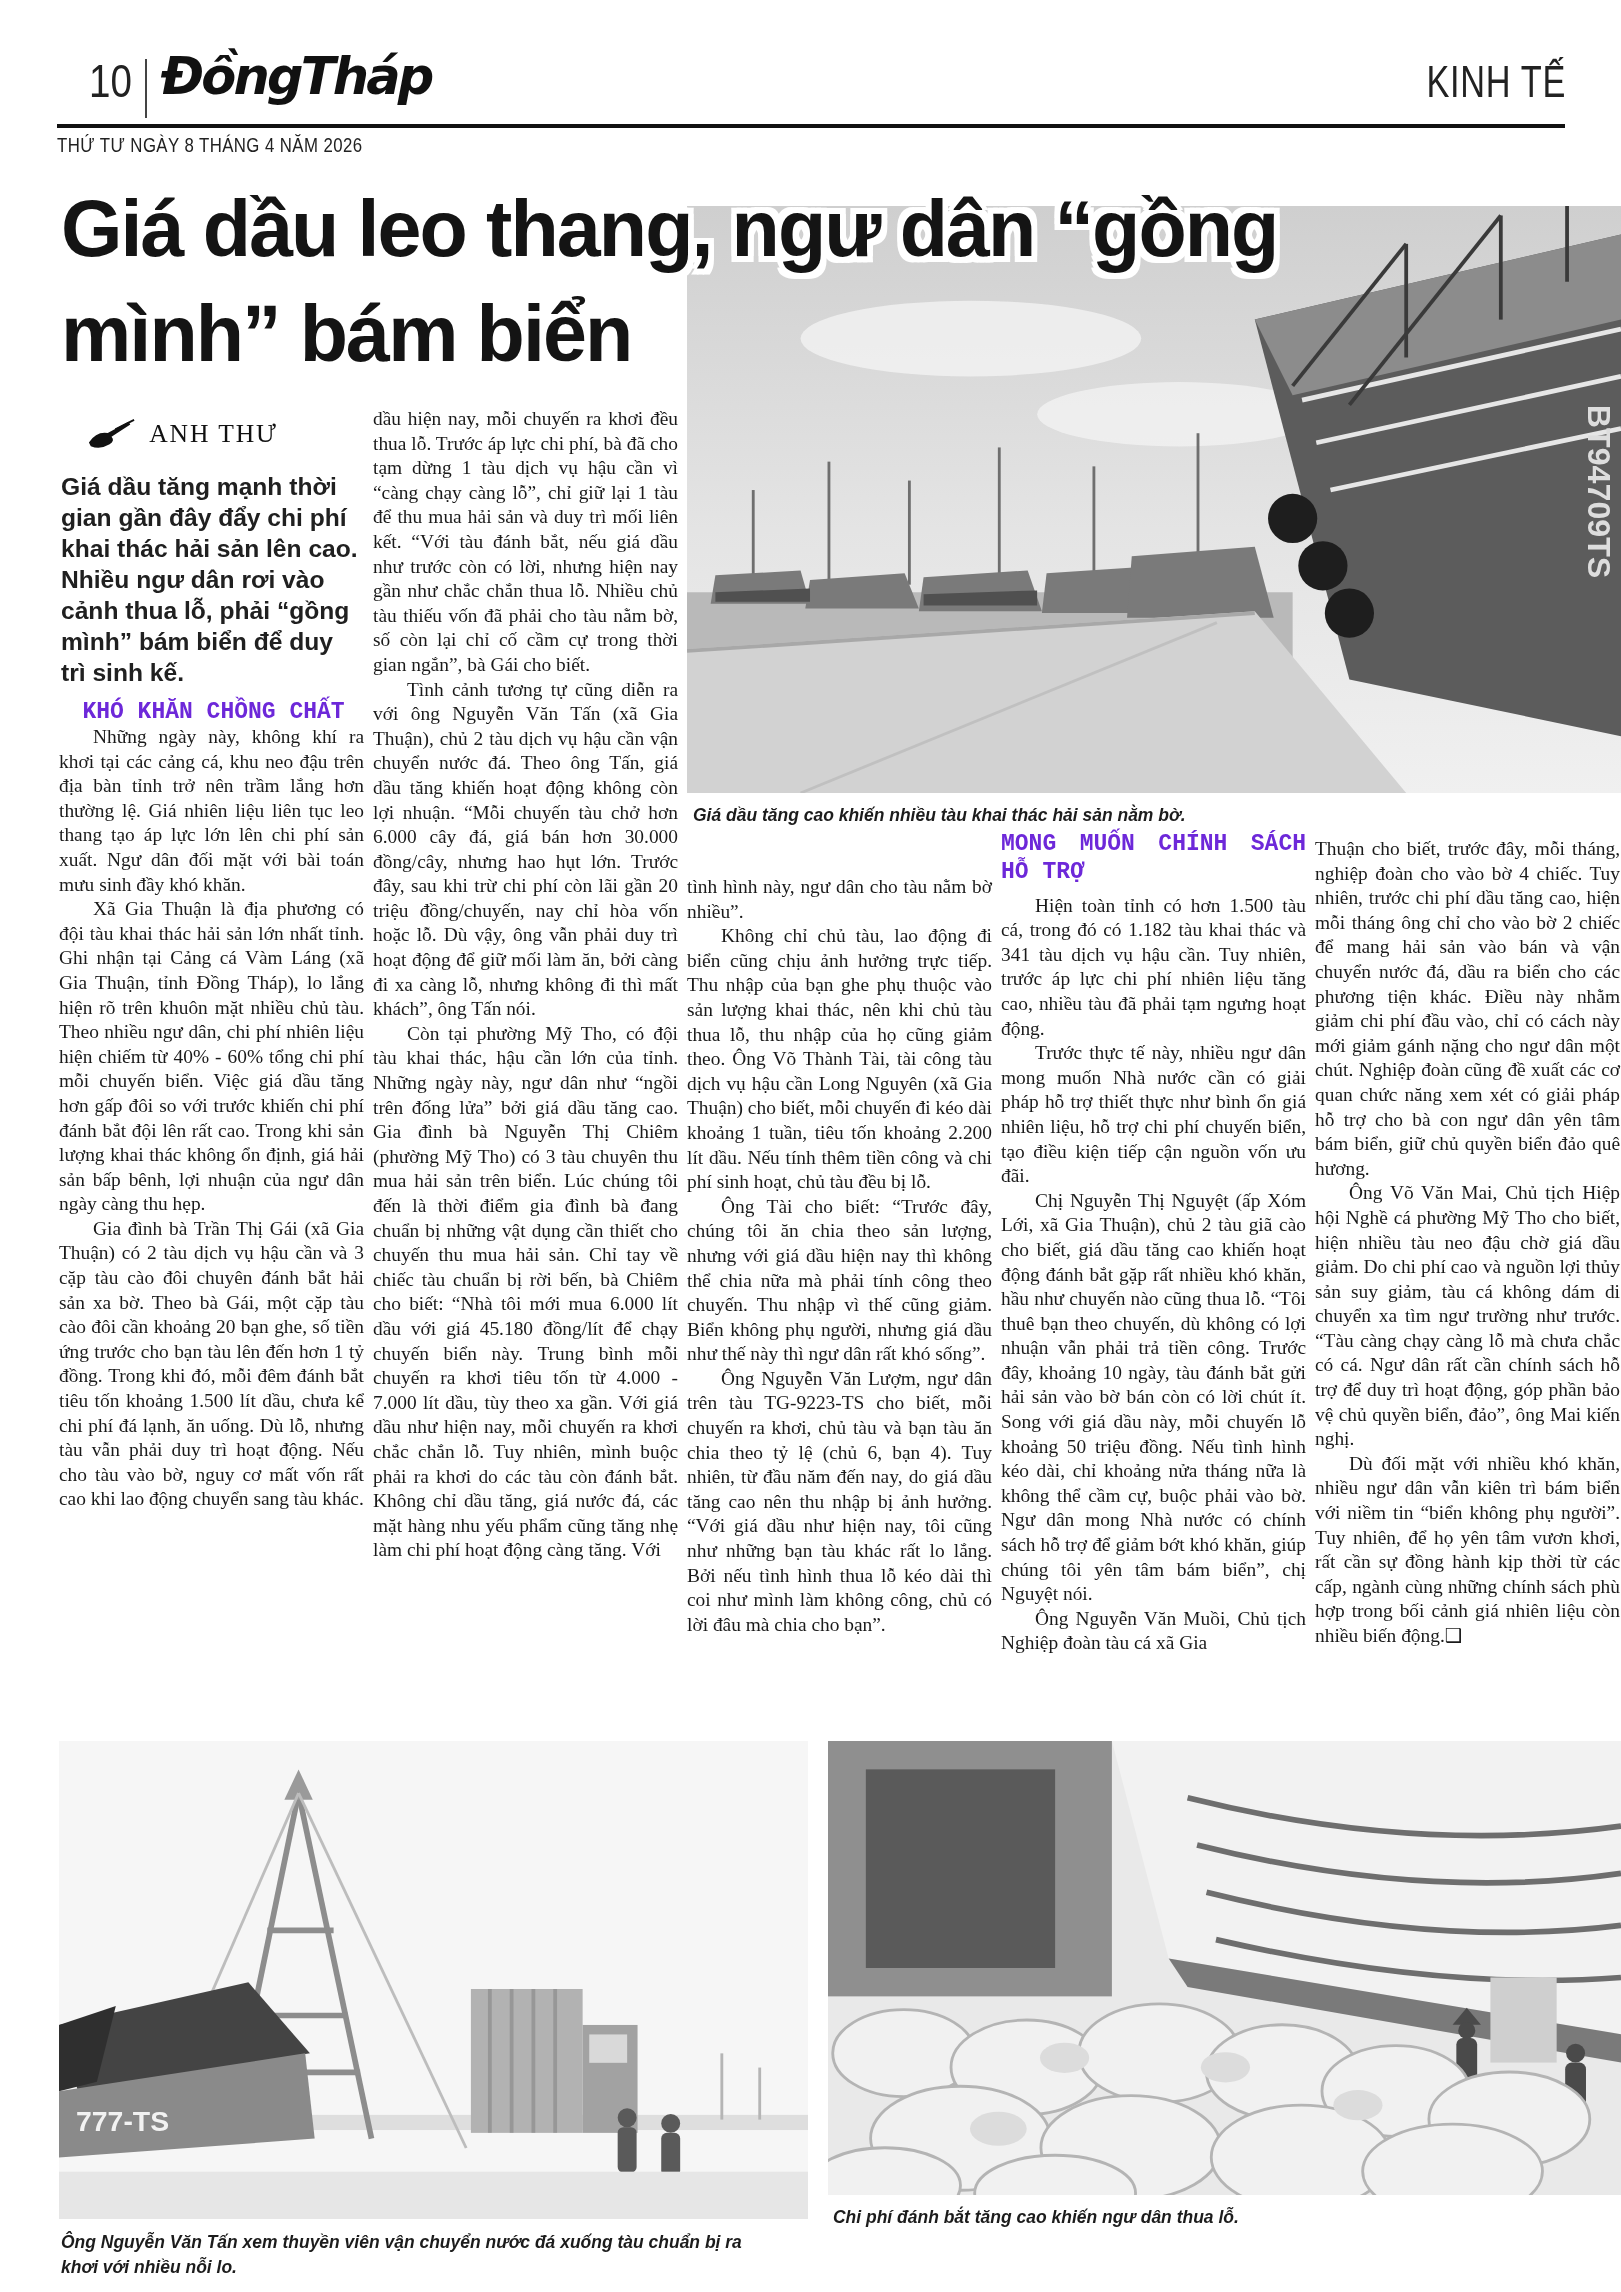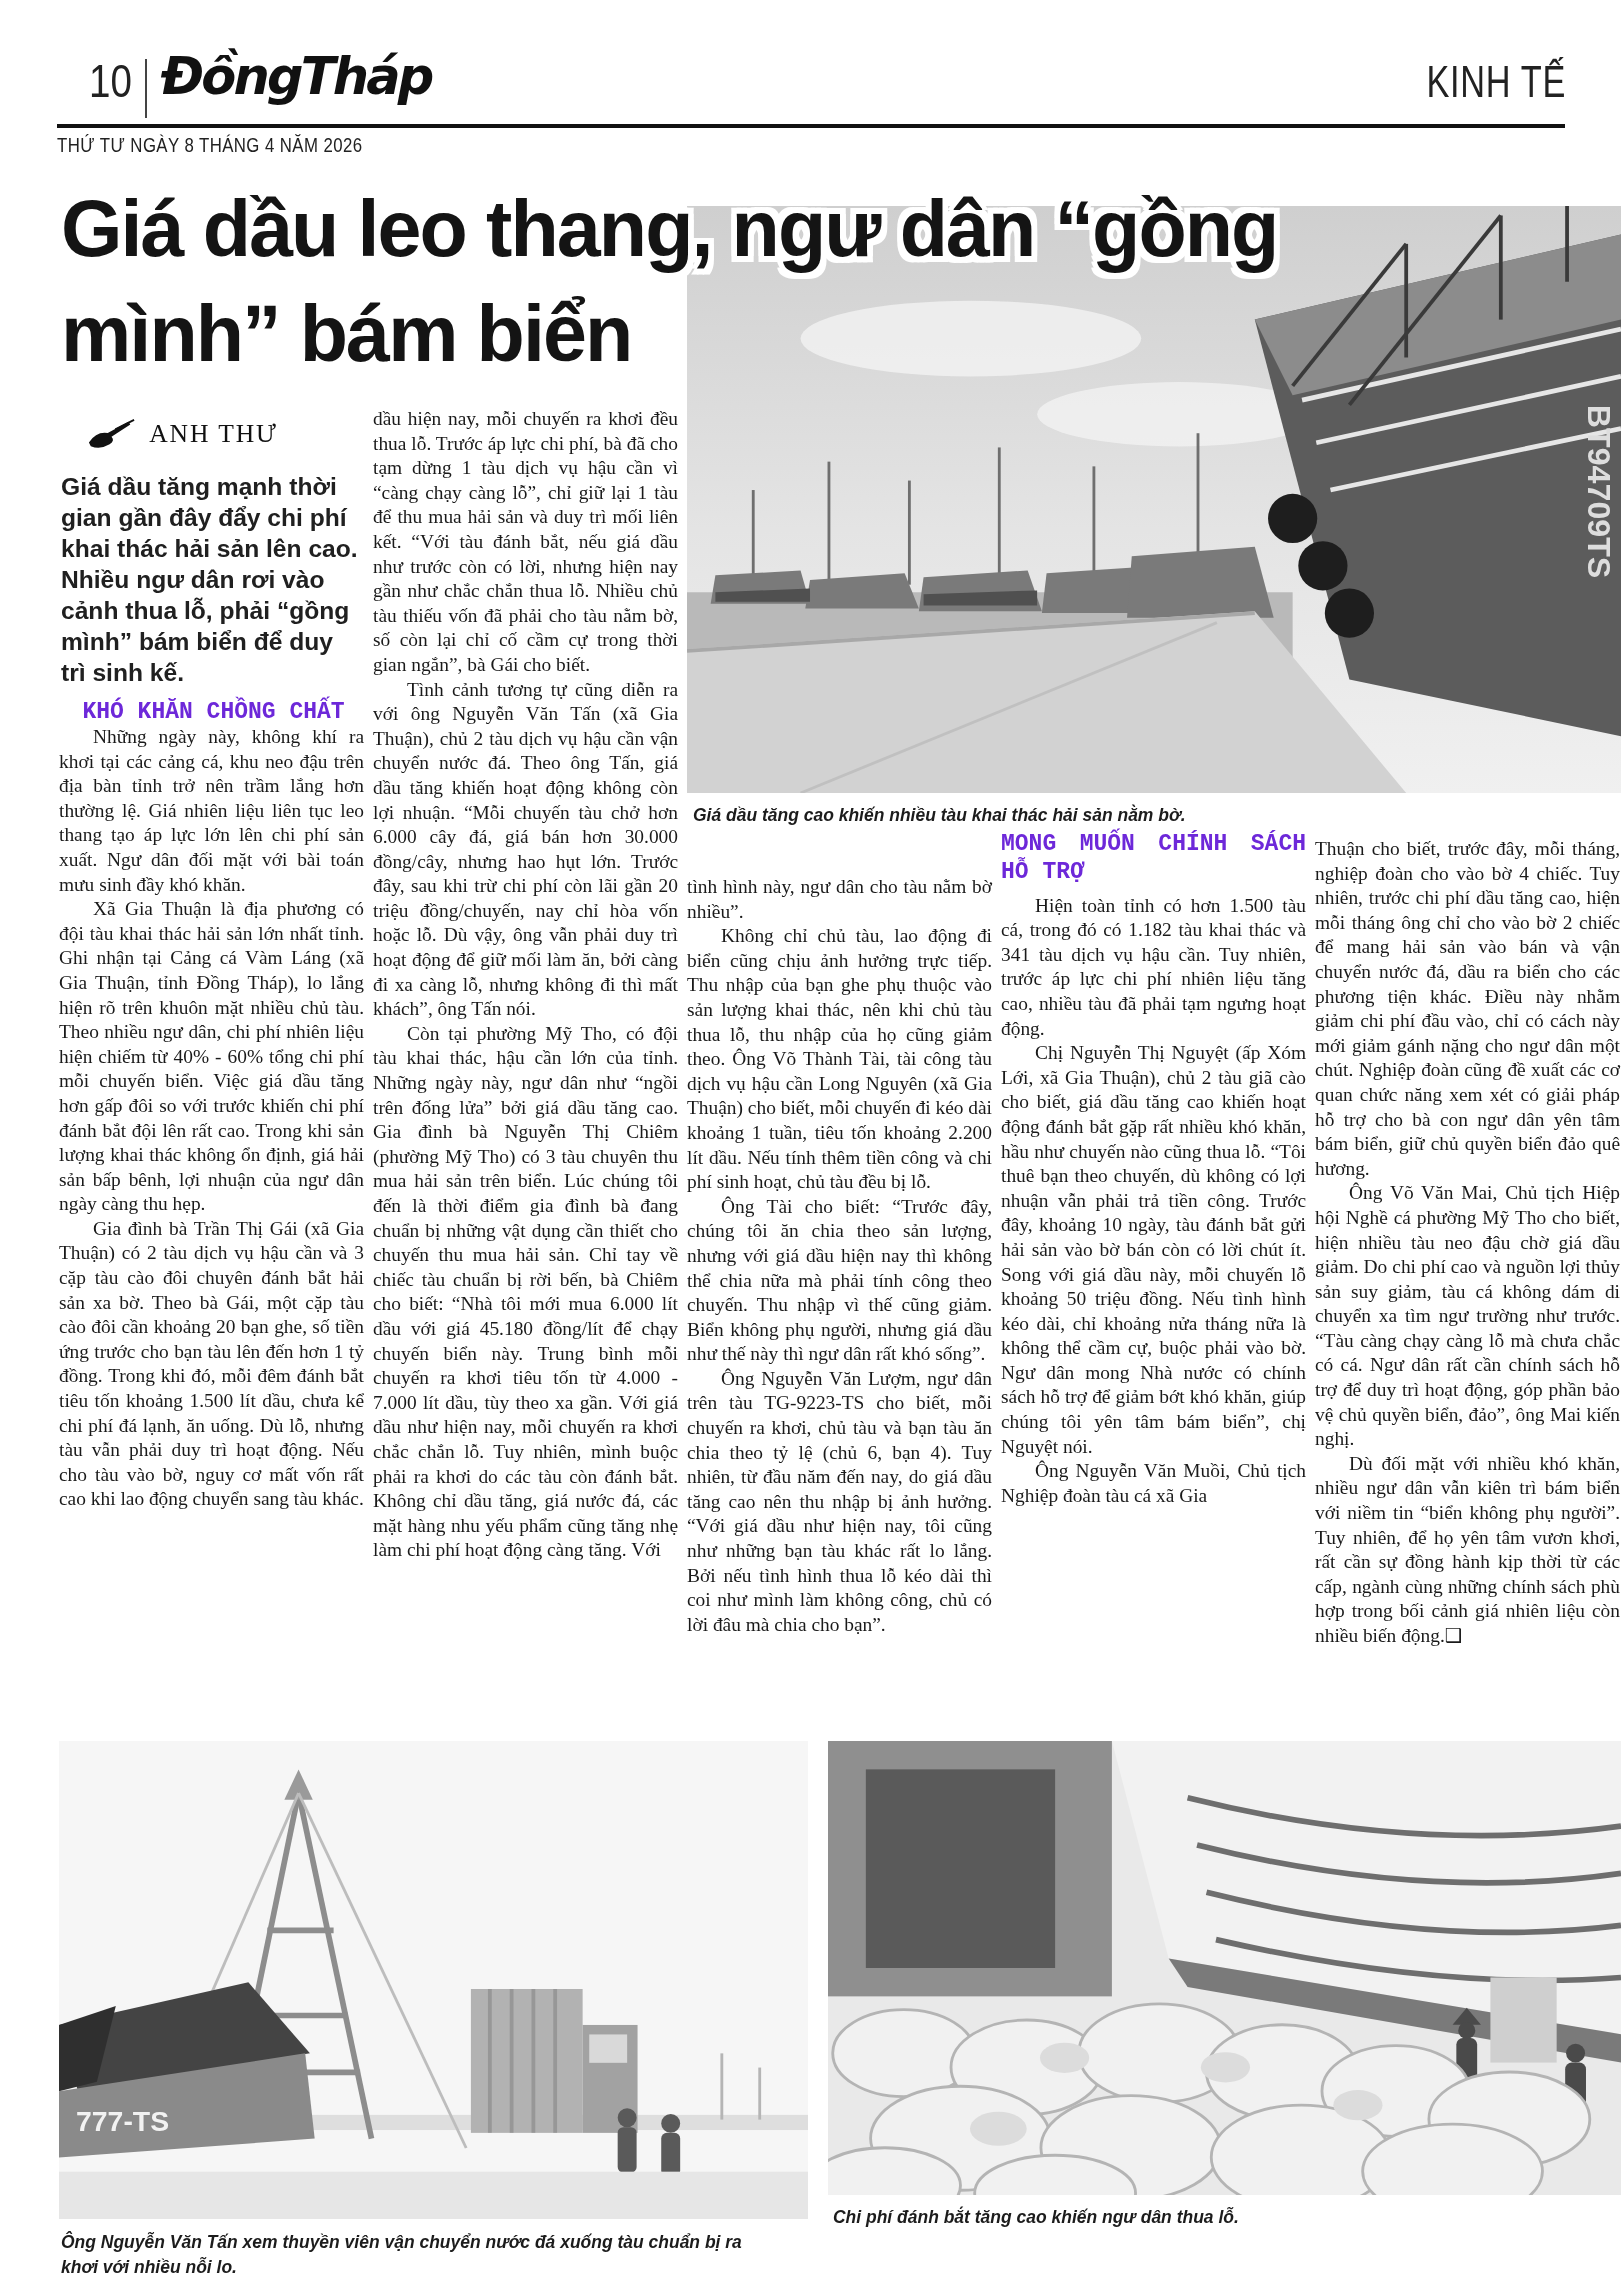--- a/index.html
+++ b/index.html
@@ -164,20 +164,21 @@
   <div class="col col-3">
     <p>tình hình này, ngư dân cho tàu nằm bờ nhiều”.</p>
     <p class="ind">Không chỉ chủ tàu, lao động đi biển cũng chịu ảnh hưởng trực tiếp. Thu nhập của bạn ghe phụ thuộc vào sản lượng khai thác, nên khi chủ tàu thua lỗ, thu nhập của họ cũng giảm theo. Ông Võ Thành Tài, tài công tàu dịch vụ hậu cần Long Nguyên (xã Gia Thuận) cho biết, mỗi chuyến đi kéo dài khoảng 1 tuần, tiêu tốn khoảng 2.200 lít dầu. Nếu tính thêm tiền công và chi phí sinh hoạt, chủ tàu đều bị lỗ.</p>
     <p class="ind">Ông Tài cho biết: “Trước đây, chúng tôi ăn chia theo sản lượng, nhưng với giá dầu hiện nay thì không thể chia nữa mà phải tính công theo chuyến. Thu nhập vì thế cũng giảm. Biển không phụ người, nhưng giá dầu như thế này thì ngư dân rất khó sống”.</p>
     <p class="ind">Ông Nguyễn Văn Lượm, ngư dân trên tàu TG-9223-TS cho biết, mỗi chuyến ra khơi, chủ tàu và bạn tàu ăn chia theo tỷ lệ (chủ 6, bạn 4). Tuy nhiên, từ đầu năm đến nay, do giá dầu tăng cao nên thu nhập bị ảnh hưởng. “Với giá dầu như hiện nay, tôi cũng như những bạn tàu khác rất lo lắng. Bởi nếu tình hình thua lỗ kéo dài thì coi như mình làm không công, chủ có lời đâu mà chia cho bạn”.</p>
   </div>
 
   <div class="col col-4">
     <div class="sec-head sec-head-2">MONG MUỐN CHÍNH SÁCH HỖ TRỢ</div>
     <p class="ind">Hiện toàn tỉnh có hơn 1.500 tàu cá, trong đó có 1.182 tàu khai thác và 341 tàu dịch vụ hậu cần. Tuy nhiên, trước áp lực chi phí nhiên liệu tăng cao, nhiều tàu đã phải tạm ngưng hoạt động.</p>
+    <p class="ind">Trước thực tế này, nhiều ngư dân mong muốn Nhà nước cần có giải pháp hỗ trợ thiết thực như bình ổn giá nhiên liệu, hỗ trợ chi phí chuyến biển, tạo điều kiện tiếp cận nguồn vốn ưu đãi.</p>
     <p class="ind">Chị Nguyễn Thị Nguyệt (ấp Xóm Lới, xã Gia Thuận), chủ 2 tàu giã cào cho biết, giá dầu tăng cao khiến hoạt động đánh bắt gặp rất nhiều khó khăn, hầu như chuyến nào cũng thua lỗ. “Tôi thuê bạn theo chuyến, dù không có lợi nhuận vẫn phải trả tiền công. Trước đây, khoảng 10 ngày, tàu đánh bắt gửi hải sản vào bờ bán còn có lời chút ít. Song với giá dầu này, mỗi chuyến lỗ khoảng 50 triệu đồng. Nếu tình hình kéo dài, chỉ khoảng nửa tháng nữa là không thể cầm cự, buộc phải vào bờ. Ngư dân mong Nhà nước có chính sách hỗ trợ để giảm bớt khó khăn, giúp chúng tôi yên tâm bám biển”, chị Nguyệt nói.</p>
     <p class="ind">Ông Nguyễn Văn Muồi, Chủ tịch Nghiệp đoàn tàu cá xã Gia</p>
   </div>
 
   <div class="col col-5">
     <p>Thuận cho biết, trước đây, mỗi tháng, nghiệp đoàn cho vào bờ 4 chiếc. Tuy nhiên, trước chi phí dầu tăng cao, hiện mỗi tháng ông chỉ cho vào bờ 2 chiếc để mang hải sản vào bán và vận chuyển nước đá, dầu ra biển cho các phương tiện khác. Điều này nhằm giảm chi phí đầu vào, chỉ có cách này mới giảm gánh nặng cho ngư dân một chút. Nghiệp đoàn cũng đề xuất các cơ quan chức năng xem xét có giải pháp hỗ trợ cho bà con ngư dân yên tâm bám biển, giữ chủ quyền biển đảo quê hương.</p>
     <p class="ind">Ông Võ Văn Mai, Chủ tịch Hiệp hội Nghề cá phường Mỹ Tho cho biết, hiện nhiều tàu neo đậu chờ giá dầu giảm. Do chi phí cao và nguồn lợi thủy sản suy giảm, tàu cá không dám di chuyển xa tìm ngư trường như trước. “Tàu càng chạy càng lỗ mà chưa chắc có cá. Ngư dân rất cần chính sách hỗ trợ để duy trì hoạt động, góp phần bảo vệ chủ quyền biển, đảo”, ông Mai kiến nghị.</p>
     <p class="ind">Dù đối mặt với nhiều khó khăn, nhiều ngư dân vẫn kiên trì bám biển với niềm tin “biển không phụ người”. Tuy nhiên, để họ yên tâm vươn khơi, rất cần sự đồng hành kịp thời từ các cấp, ngành cùng những chính sách phù hợp trong bối cảnh giá nhiên liệu còn nhiều biến động.❑</p>
   </div>
 

